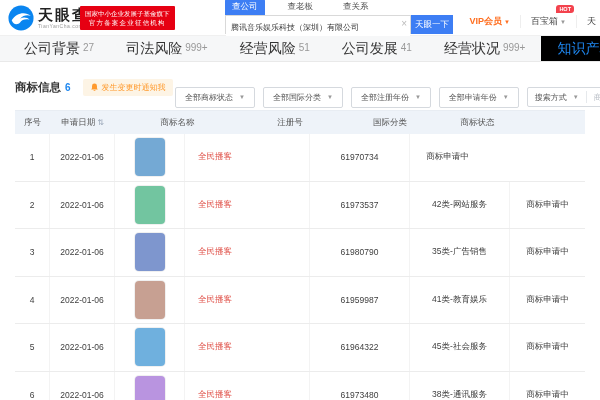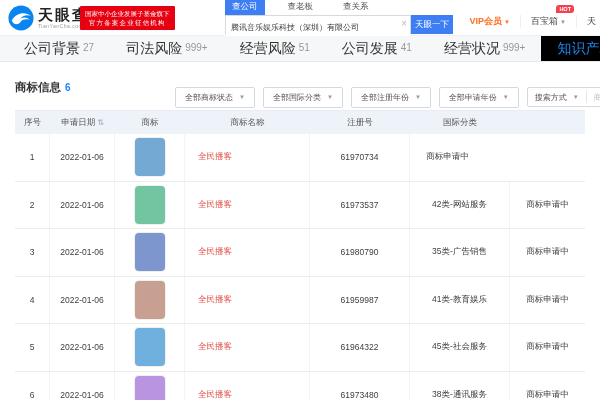--- a/index.html
+++ b/index.html
@@ -143,20 +143,27 @@
       </div>
     <div class="tab">
         <span class="tl">历史信息</span>
         <span class="tc"></span>
       </div>
   </div>
 
   <div class="sec-head">
     <span class="sec-title">商标信息</span>
     <span class="sec-count">6</span>
+    <span class="notice">
+      <svg width="9" height="9" viewBox="0 0 12 12">
+        <path d="M6 .8A3.3 3.3 0 0 0 2.7 4.1V7L1.6 8.5h8.8L9.3 7V4.1A3.3 3.3 0 0 0 6 .8z" fill="#ff9a2e"></path>
+        <path d="M4.7 9.5a1.3 1.3 0 0 0 2.6 0z" fill="#ff9a2e"></path>
+      </svg>
+      <span>发生变更时通知我</span>
+    </span>
   </div>
 
   <div class="filter-row">
     <div class="fbtn">
         <span>全部商标状态</span>
         <span class="caret">▼</span>
       </div>
     <div class="fbtn">
         <span>全部国际分类</span>
         <span class="caret">▼</span>
@@ -178,24 +185,24 @@
     </div>
   </div>
 
   <div class="tm-table">
     <div class="thead">
       <div class="cell c-no">序号</div>
       <div class="cell c-date">
           <span>申请日期</span>
           <span class="sort">⇅</span>
         </div>
-      <div class="cell c-mark">商标</div>
       <div class="cell c-name">商标名称</div>
       <div class="cell c-reg">注册号</div>
       <div class="cell c-class">国际分类</div>
+      <div class="cell c-status">商标状态</div>
     </div>
 
     <div class="trow">
       <div class="cell c-no">1</div>
       <div class="cell c-date">2022-01-06</div>
       <div class="cell c-mark">
           <span class="tm-img" style="background-color: rgb(116, 169, 212);"></span>
         </div>
       <div class="cell c-name">
           <span class="tm-name">全民播客</span>

